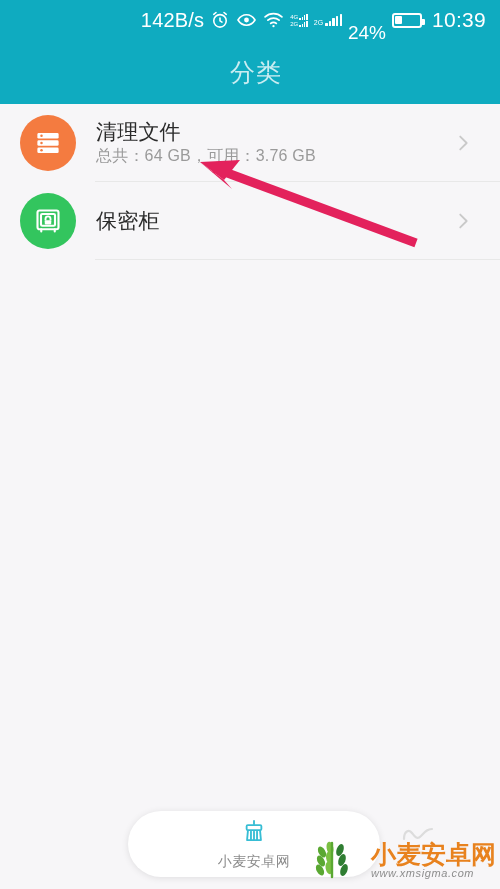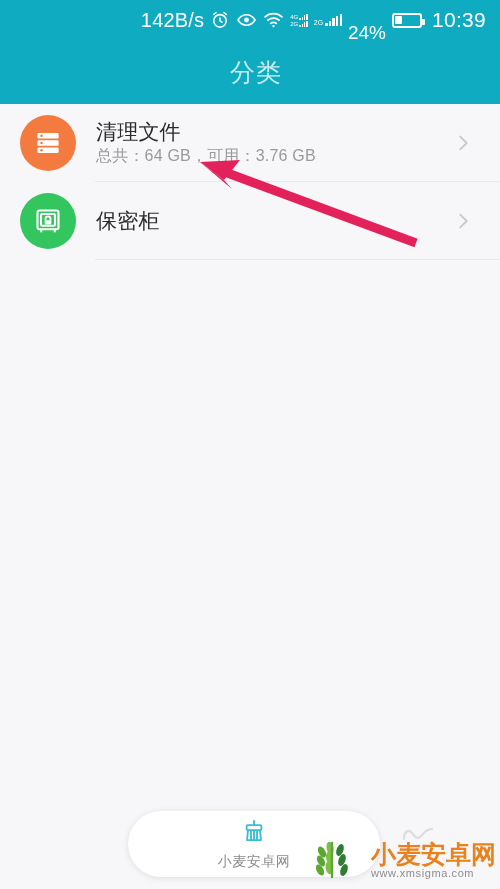--- a/index.html
+++ b/index.html
@@ -311,20 +311,21 @@
     font-size: 25px;
     font-weight: bold;
     color: #e8821e;
     letter-spacing: 0px;
   }
   .wm-url {
     font-size: 11px;
     color: #8d8d8d;
     letter-spacing: 0.6px;
     margin-top: 1px;
+    font-style: italic;
   }
   .wm-swoosh {
     position: absolute;
     right: 64px;
     bottom: 48px;
     width: 34px;
     height: 14px;
     color: #dcdcdc;
   }
 </style>

